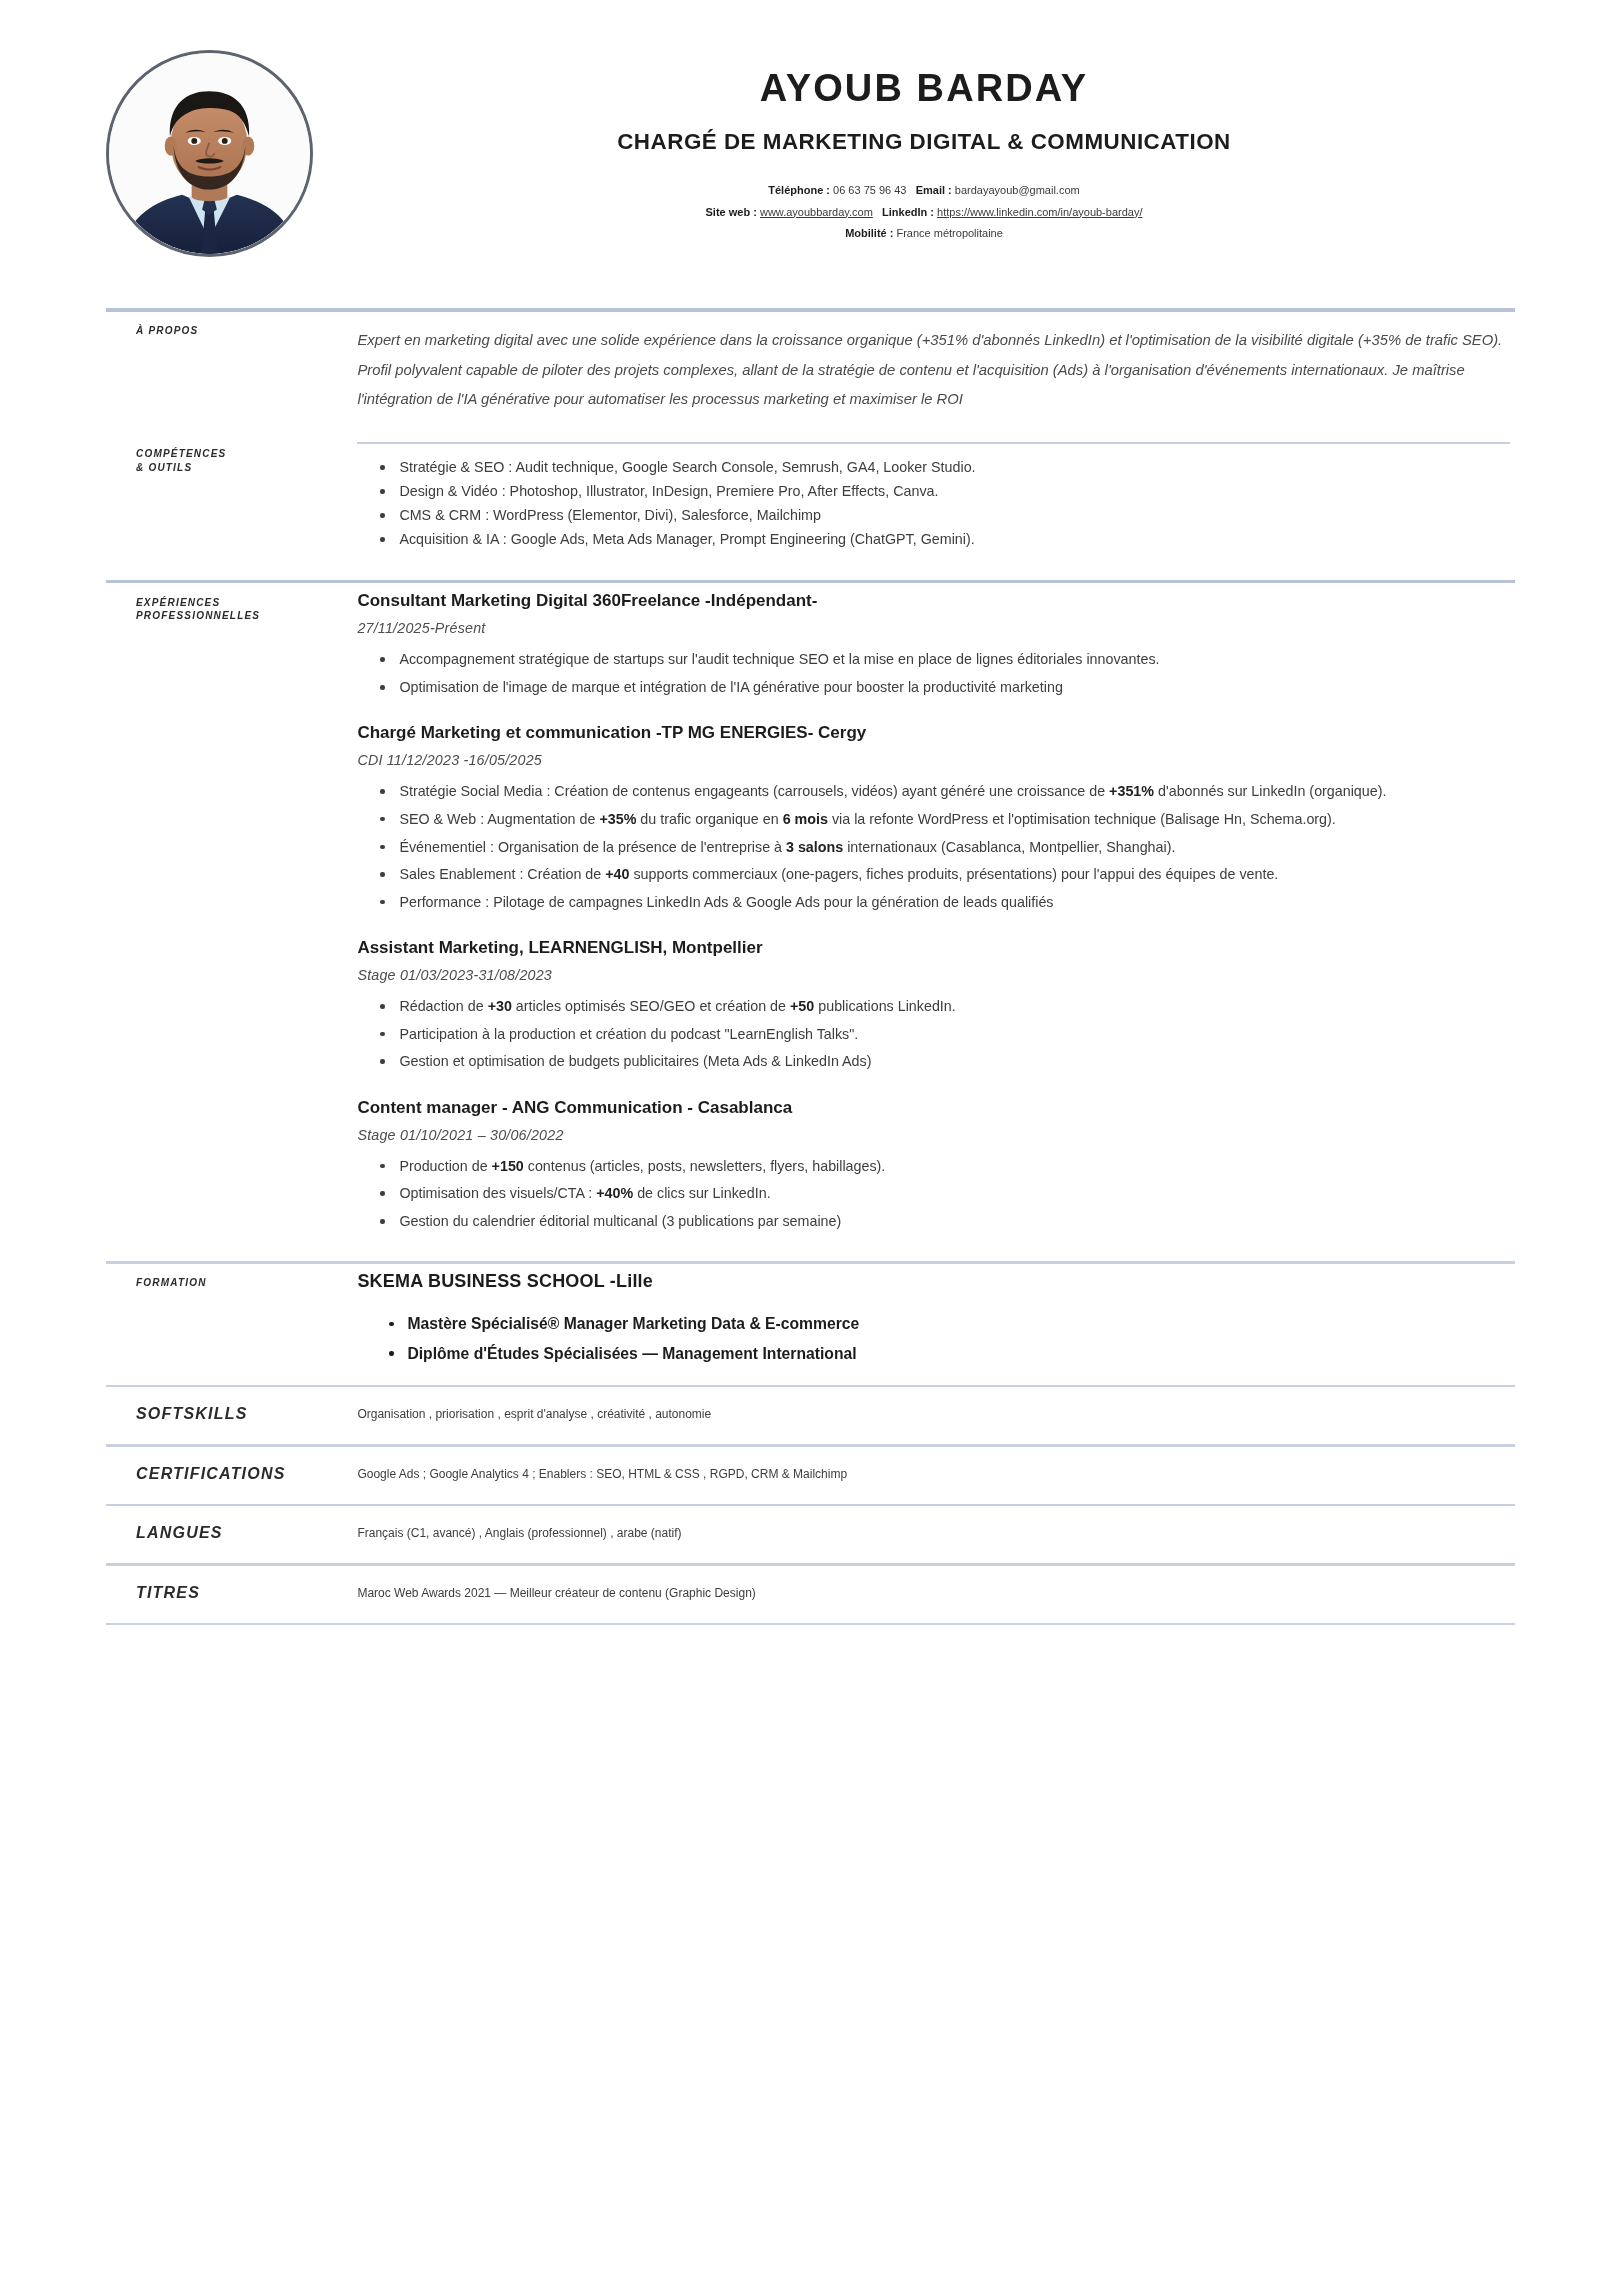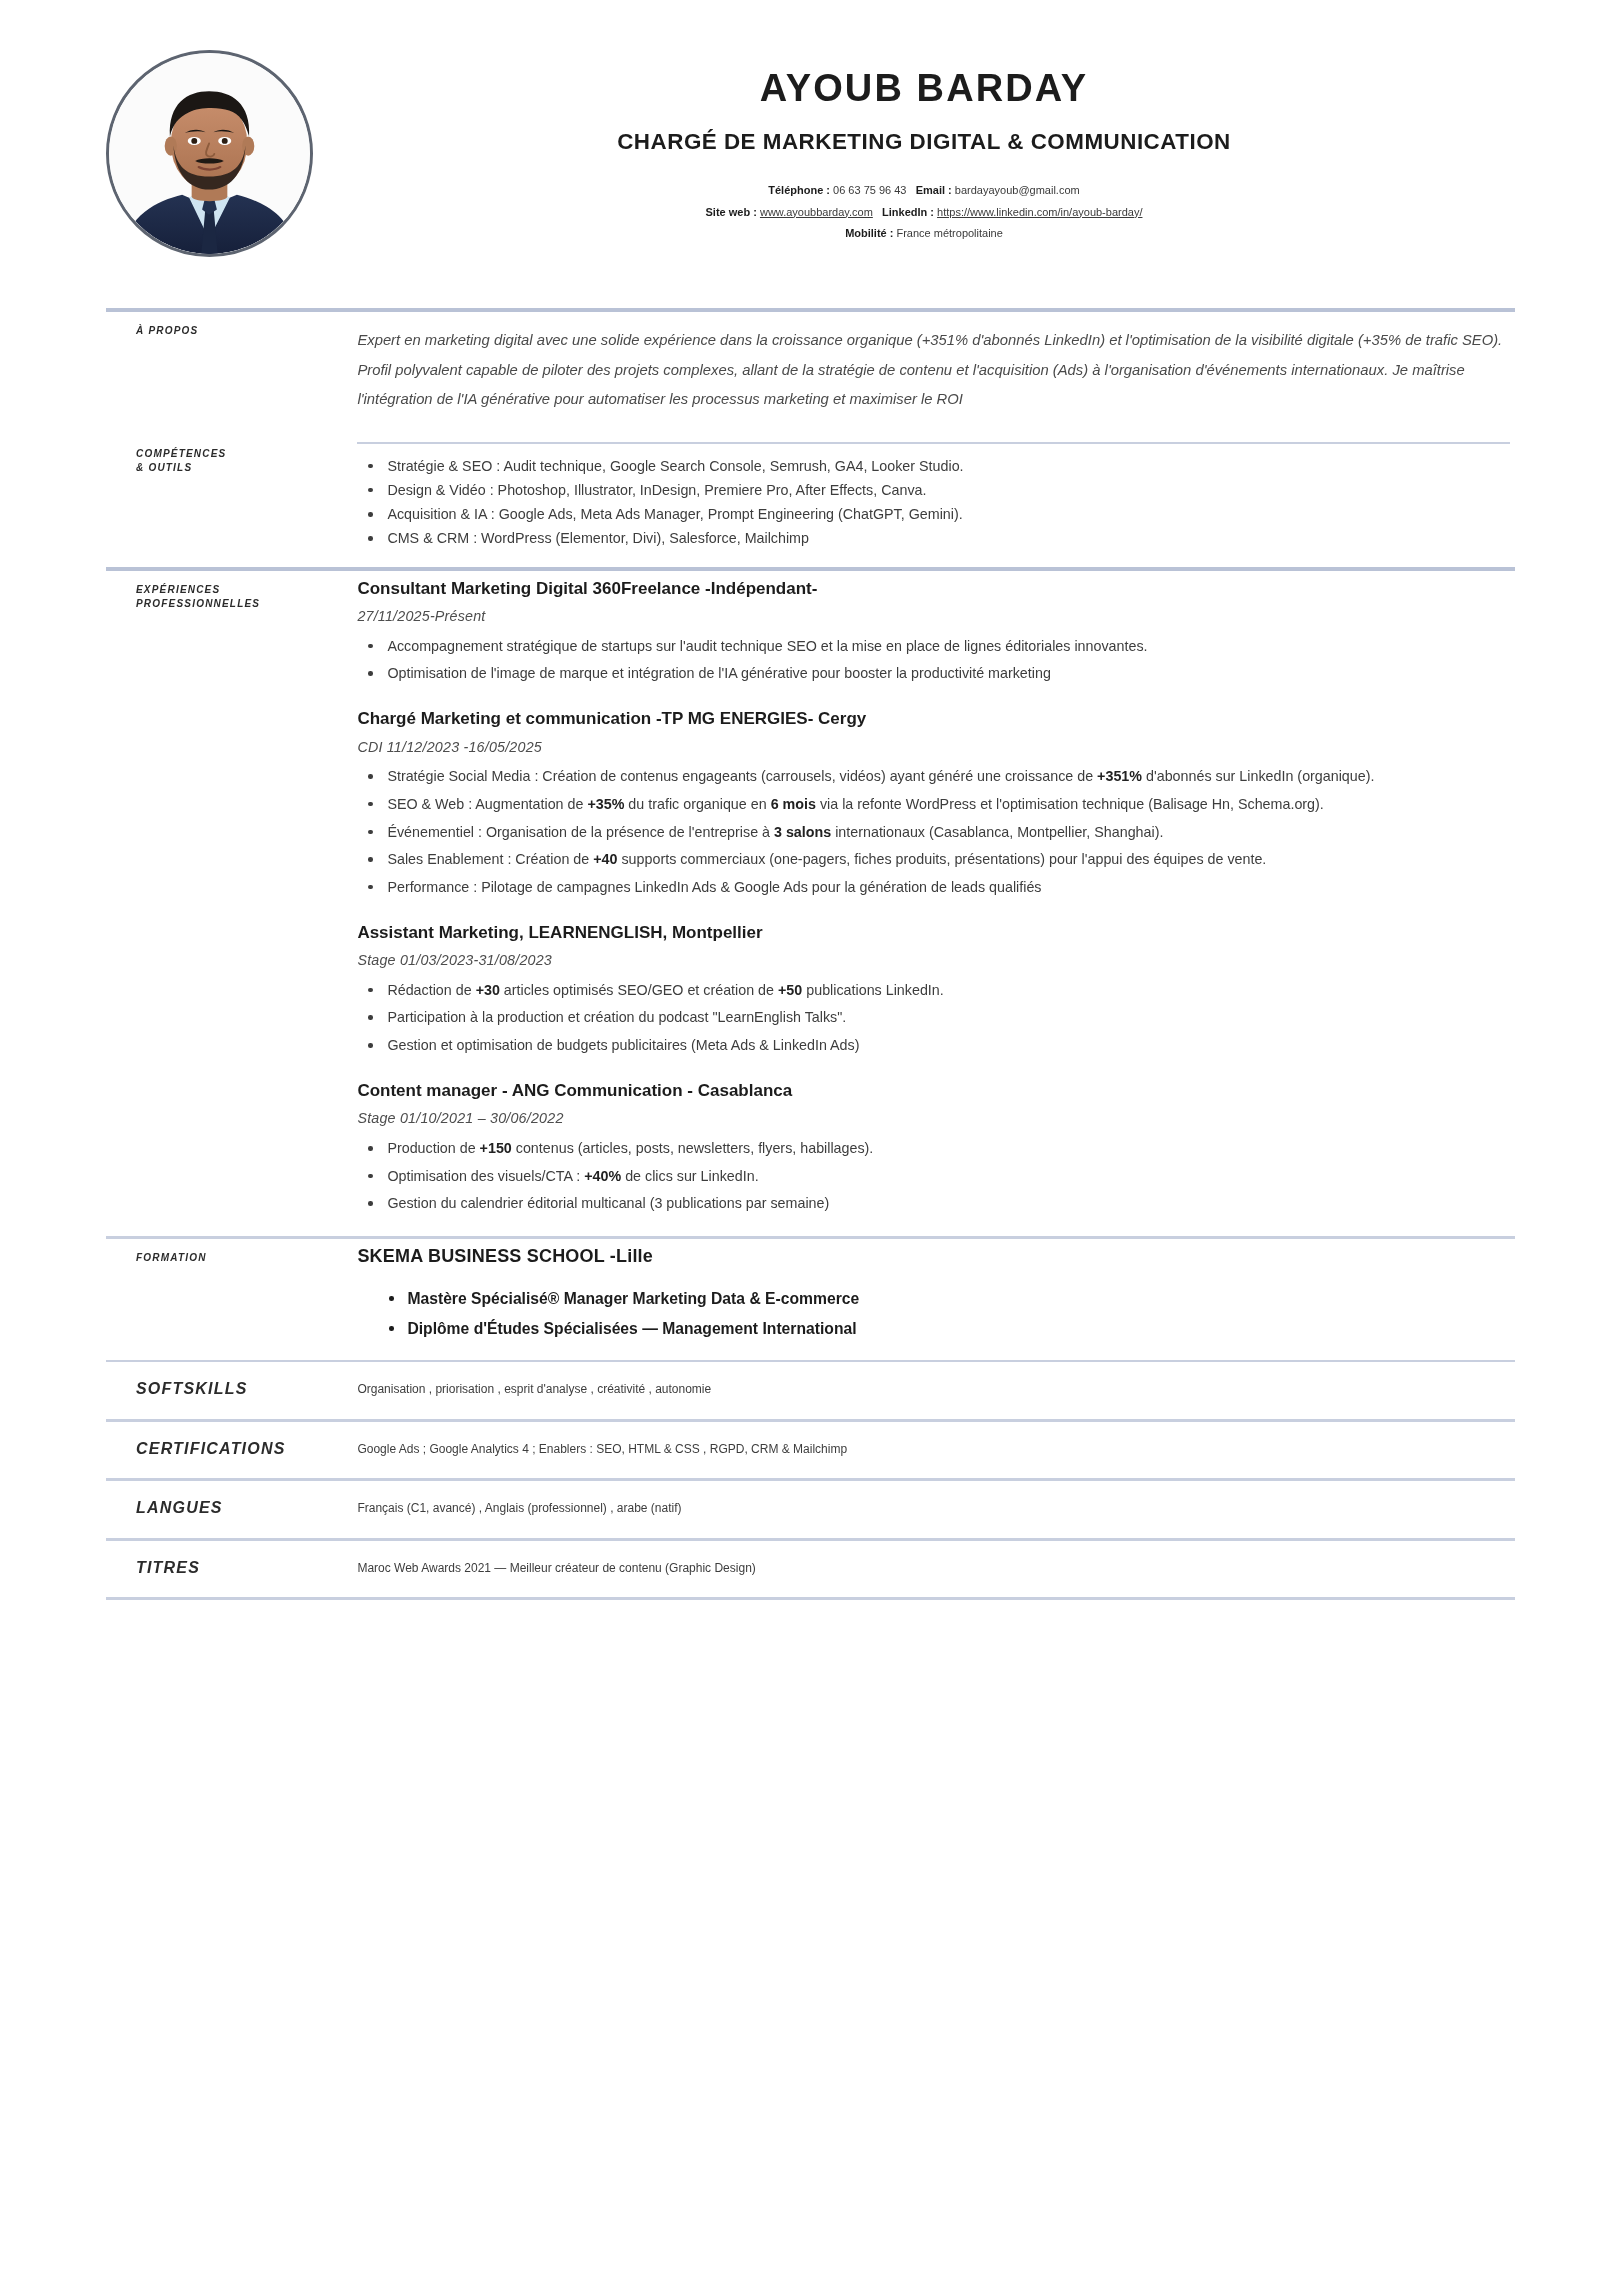--- a/index.html
+++ b/index.html
@@ -126,21 +126,21 @@
     font-size: 14.8px;
     line-height: 2.0;
     color: #4a4a4a;
     padding: 7.2px 0 3.6px 0;
   }
 
   
   ul.bl {
     list-style: none;
     padding: 0;
-    margin: 0;
+    margin: 12px;
   }
   ul.bl > li {
     position: relative;
     padding-left: 30px;
     font-size: 14.3px;
     line-height: 1.62;
     color: #3d3d3d;
     margin-bottom: 4.5px;
   }
   ul.bl > li::before {
@@ -312,22 +312,22 @@
   <div class="row">
     <div class="row-label indented">
       <div>COMPÉTENCES</div>
       <div>&amp; OUTILS</div>
     </div>
     <div class="row-body">
       <div class="rule-inner"></div>
       <ul class="bl tight" id="skills-list">
           <li>Stratégie &amp; SEO : Audit technique, Google Search Console, Semrush, GA4, Looker Studio.</li>
           <li>Design &amp; Vidéo : Photoshop, Illustrator, InDesign, Premiere Pro, After Effects, Canva.</li>
+          <li>CMS &amp; CRM : WordPress (Elementor, Divi), Salesforce, Mailchimp</li>
           <li>Acquisition &amp; IA : Google Ads, Meta Ads Manager, Prompt Engineering (ChatGPT, Gemini).</li>
-          <li>CMS &amp; CRM : WordPress (Elementor, Divi), Salesforce, Mailchimp</li>
         </ul>
     </div>
   </div>
 
   <div class="rule-thick"></div>
 
   <div class="row">
     <div class="row-label indented">
       <div>EXPÉRIENCES</div>
       <div>PROFESSIONNELLES</div>

